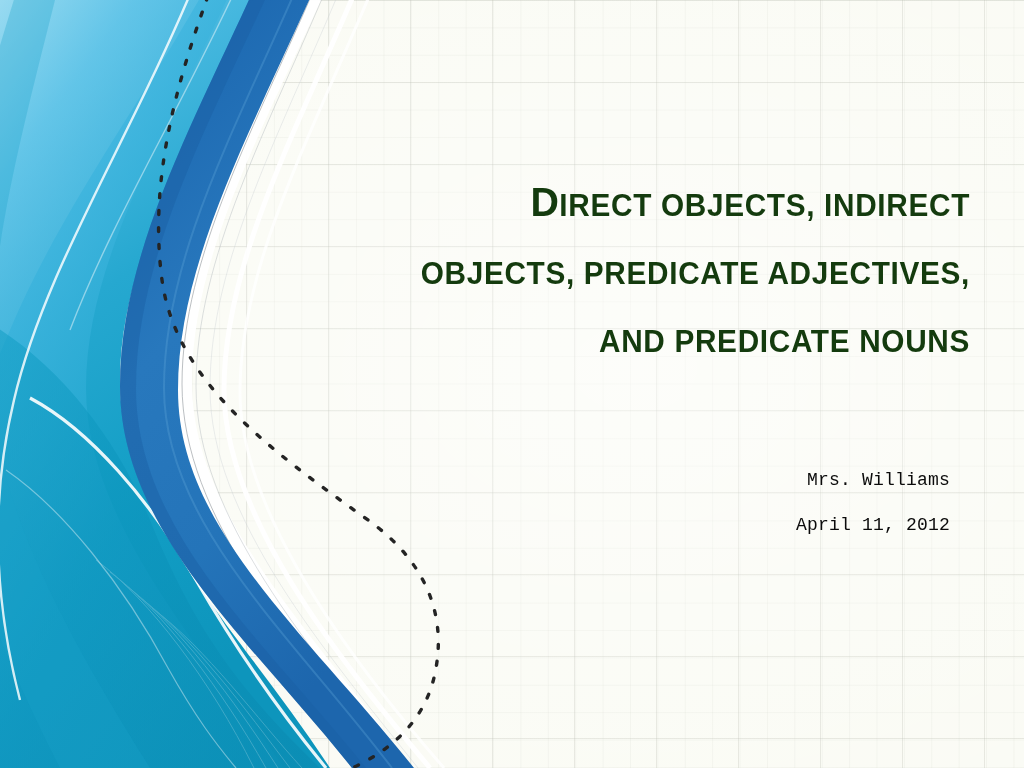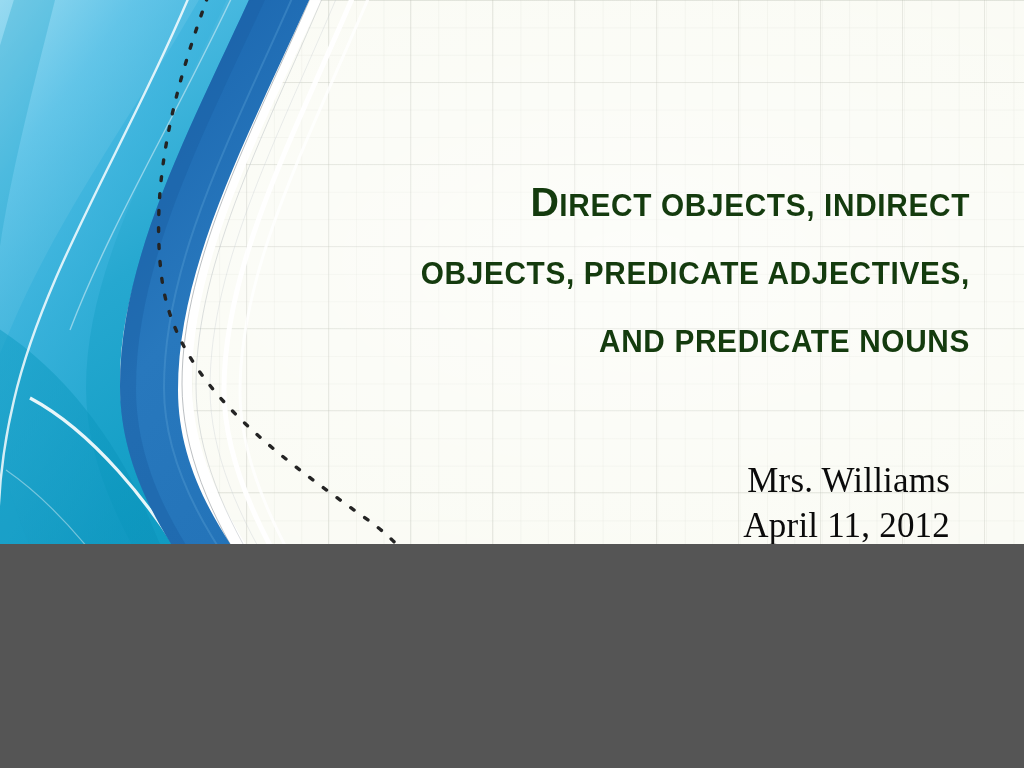--- a/index.html
+++ b/index.html
@@ -4,21 +4,21 @@
 <title>Presentation Title Slide</title>
 <style>
   html, body {
     margin: 0;
     padding: 0;
     background: #555;
   }
   #slide {
     position: relative;
     width: 1024px;
-    height: 544px;
+    height: 768px;
     overflow: hidden;
     background: #ec4899;
     font-family: "Liberation Sans", sans-serif;
   }
 
   
   #grid-bg {
     position: absolute;
     inset: 0;
     background-color: #fafbf4;
@@ -87,23 +87,23 @@
 
   #subtitle-block {
     position: absolute;
     right: 74px;
     top: 458px;
     width: 620px;
     text-align: right;
   }
   .subtitle-line {
     color: #0b0b0b;
-    font-family: Liberation Serif, serif;
+    font-family: Liberation Mono, monospace;
     font-weight: normal;
-    font-size: 35px;
+    font-size: 18px;
     line-height: 45px;
     letter-spacing: 0.2px;
     white-space: nowrap;
     padding-left: 16px;
   }
 </style>
 </head>
 <body>
 
 <div id="slide">

